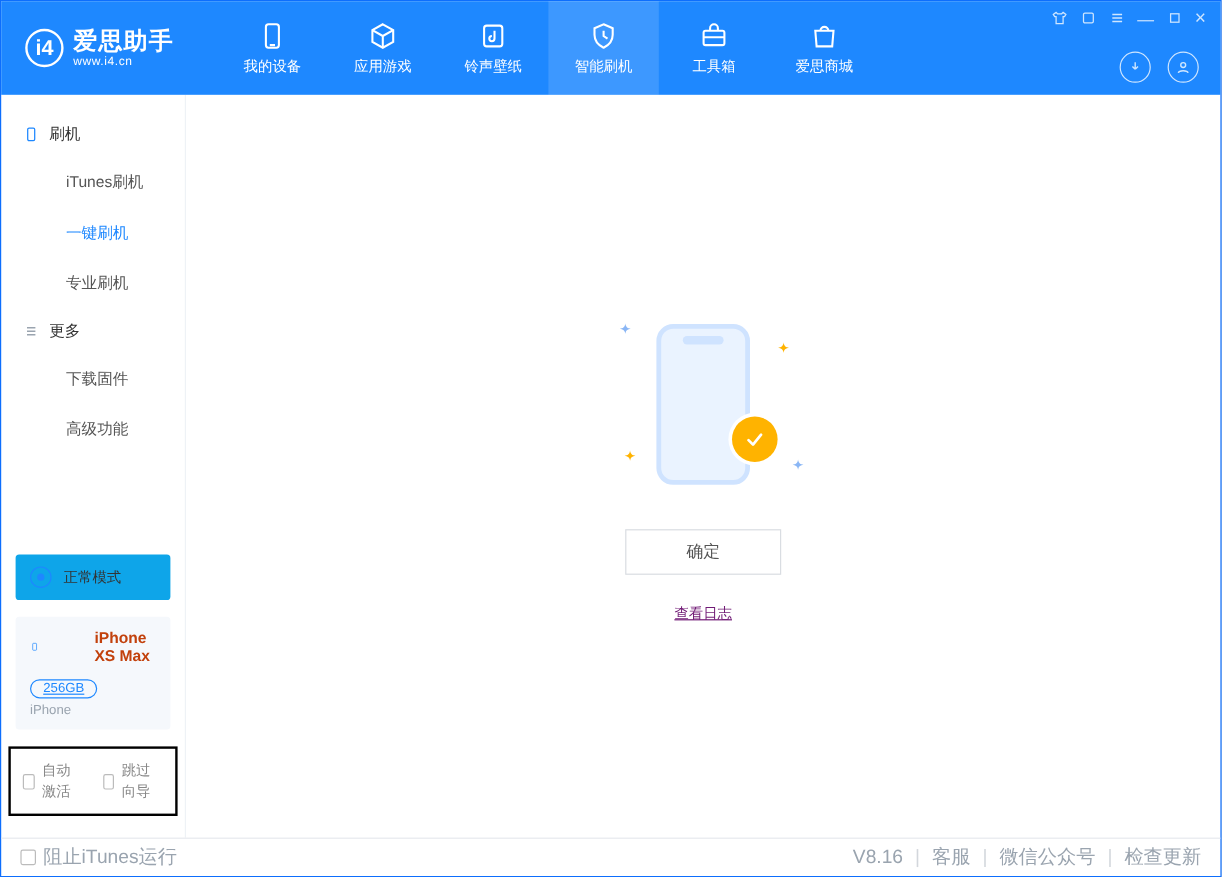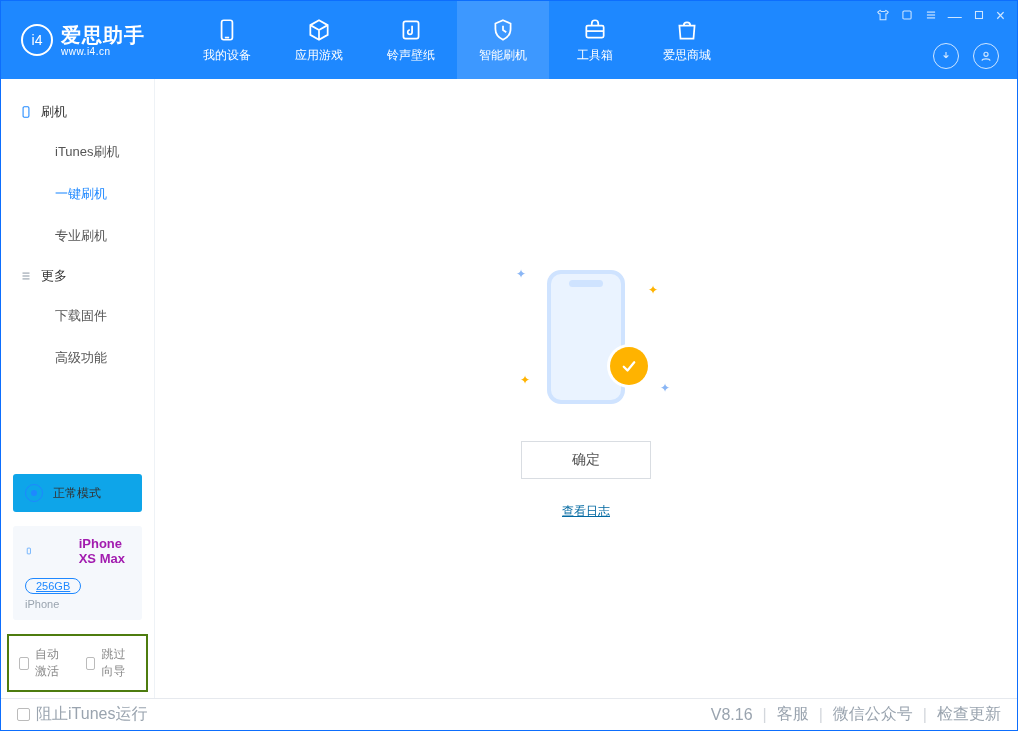--- a/index.html
+++ b/index.html
@@ -2,21 +2,21 @@
 <html><head>
 <meta charset="utf-8">
 <style>
   * { box-sizing: border-box; margin: 0; padding: 0; }
   body { font-family: "Microsoft YaHei", Arial, sans-serif; font-size: 13px; color: #333; background: #888; }
   .window { width: 1018px; height: 731px; background: #fff; border: 1px solid #0d6efd; display: flex; flex-direction: column; position: relative; }
 
   
   .header { height: 78px; background: linear-gradient(180deg, #1e88ff 0%, #1e88ff 100%); display: flex; align-items: stretch; position: relative; }
   .logo-block { width: 180px; display: flex; align-items: center; gap: 8px; padding-left: 20px; color: #fff; }
-  .logo-circle { width: 32px; height: 32px; border-radius: 50%; border: 2.5px solid #fff; display: flex; align-items: center; justify-content: center; font-weight: normal; font-size: 14px; }
+  .logo-circle { width: 32px; height: 32px; border-radius: 50%; border: 2.5px solid #fff; display: flex; align-items: center; justify-content: center; font-weight: bold; font-size: 18px; }
   .logo-text { display: flex; flex-direction: column; line-height: 1.1; }
   .logo-title { font-size: 20px; font-weight: 600; letter-spacing: 1px; }
   .logo-sub { font-size: 10px; letter-spacing: 0.5px; }
   .nav-tabs { display: flex; }
   .nav-tab { width: 92px; display: flex; flex-direction: column; align-items: center; justify-content: center; gap: 4px; color: #fff; cursor: pointer; font-size: 12px; position: relative; }
   .nav-tab svg { width: 26px; height: 26px; }
   .nav-tab.active { background: rgba(255,255,255,0.14); }
   .wctrls-top { position: absolute; top: 6px; right: 12px; display: flex; gap: 10px; color: #cfe6ff; font-size: 12px; align-items: center; }
   .wctrls-top > * { cursor: pointer; }
   .wctrls-right { position: absolute; bottom: 10px; right: 18px; display: flex; gap: 14px; color: #e4f0ff; align-items: center; }
@@ -28,37 +28,37 @@
   .sidebar { width: 154px; border-right: 1px solid #eef2f6; display: flex; flex-direction: column; font-size: 13px; justify-content: space-between; }
   .side-scroll { flex: 1; overflow-y: auto; padding-top: 14px; }
   .side-group-head { display: flex; align-items: center; gap: 8px; padding: 10px 18px; color: #333; font-weight: 500; }
   .side-item { padding: 12px 18px 12px 54px; color: #555; cursor: pointer; }
   .side-item.active { color: #1e88ff; }
   .side-panel { margin: 8px 12px; background: #0ea5e9; border-radius: 3px; padding: 10px 12px; display: flex; align-items: center; gap: 10px; font-size: 12px; }
   .side-panel .dot-ic { width: 18px; height: 18px; border-radius: 50%; border: 1.5px solid #1e88ff; display:flex;align-items:center;justify-content:center; }
   .side-panel .dot-ic::after{content:"";width:6px;height:6px;border-radius:50%;background:#1e88ff;}
   .device-panel { margin: 6px 12px 12px; background: #f5f8fc; border-radius: 3px; padding: 10px 12px; }
   .device-row { display: flex; align-items: center; gap: 10px; }
-  .device-name { color: #a21caf; font-weight: 600; font-size: 13px; padding-left: 36px; }
+  .device-name { color: #c2410c; font-weight: 600; font-size: 13px; padding-left: 36px; }
   .cap-badge { display:inline-block; margin-top:12px; padding: 1px 10px; border: 1px solid #1e88ff; border-radius: 9px; color: #1e88ff; font-size: 11px; text-decoration: underline; }
   .device-type { font-size: 11px; color: #9aa4af; margin-top: 4px; }
-  .opt-row { border: 2px solid #4d7c0f; margin: 2px 6px 6px; padding: 10px 10px; display: flex; align-items: center; gap: 16px; font-size: 12px; color: #888; }
+  .opt-row { border: 2px solid #000000; margin: 2px 6px 18px; padding: 10px 10px; display: flex; align-items: center; gap: 16px; font-size: 12px; color: #888; }
   .chk { display:inline-flex; align-items:center; gap:6px; cursor:pointer; }
   .chk .box { width:13px; height:13px; border:1px solid #bbb; border-radius:2px; display:inline-block; }
 
   .main { flex: 1; position: relative; display: flex; flex-direction: column; align-items: center; justify-content: center; gap: 24px; }
   .illus-wrap { position: relative; width: 180px; height: 160px; display:flex; align-items:center; justify-content:center; }
   .phone-body { width: 78px; height: 134px; border: 4px solid #cfe3ff; border-radius: 14px; background: #eaf3ff; position: relative; }
   .phone-body::before{content:"";position:absolute;top:6px;left:50%;transform:translateX(-50%);width:34px;height:7px;background:#cfe3ff;border-radius:5px;}
   .check-badge { position:absolute; right:28px; bottom:32px; width:38px; height:38px; border-radius:50%; background:#ffb300; display:flex; align-items:center; justify-content:center; box-shadow: 0 0 0 3px #fff; }
   .spark { position:absolute; font-size: 12px; color:#cfe3ff; }
   .spark.s1{top:10px;left:20px;color:#8ab6f5;} .spark.s2{top:26px;right:18px;color:#ffb300;} .spark.s3{bottom:30px;left:24px;color:#ffb300;} .spark.s4{bottom:22px;right:6px;color:#8ab6f5;}
   .success-text { font-size: 18px; color: #333; letter-spacing: 0.5px; }
   .ok-btn { width: 130px; height: 38px; border: 1px solid #d9dde2; background: #fff; color: #555; font-size: 14px; cursor: pointer; display:flex; align-items:center; justify-content:center; }
-  .log-link { color: #0369a1; font-size: 12px; text-decoration: underline; cursor: pointer; }
+  .log-link { color: #701a75; font-size: 12px; text-decoration: underline; cursor: pointer; }
 
   
   .footer { height: 32px; border-top: 1px solid #e6e9ee; display: flex; align-items: center; padding: 0 16px; font-size: 16px; color: #9aa4af; }
   .footer .sep { margin: 0 10px; color: #d3d7dc; }
   .footer .right { margin-left: auto; display:flex; align-items:center; }
   .footer .link { cursor:pointer; }
   .ic-sm { width:14px; height:14px; }
 </style>
 </head>
 <body>

